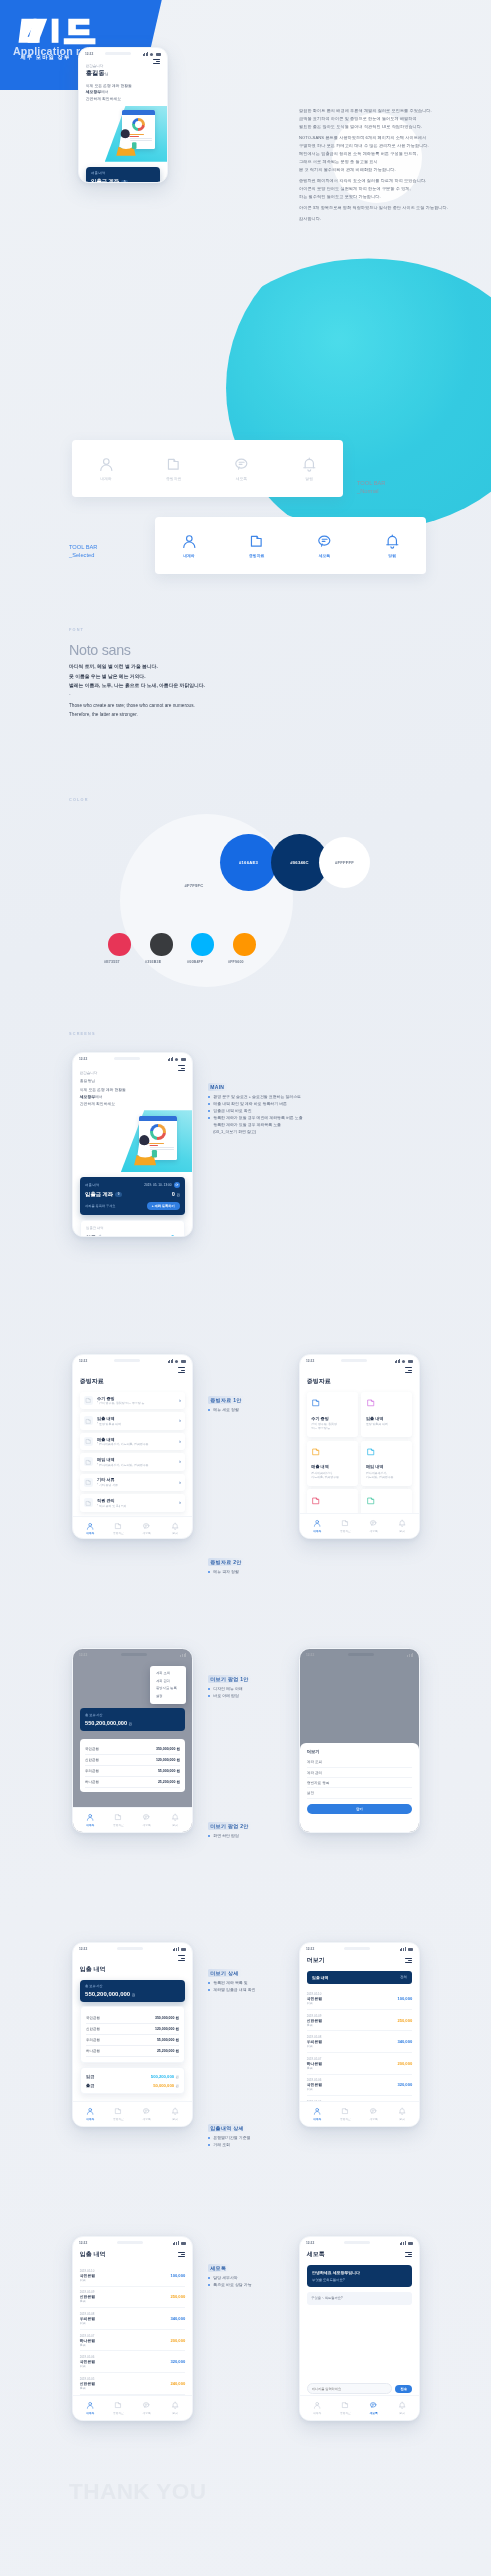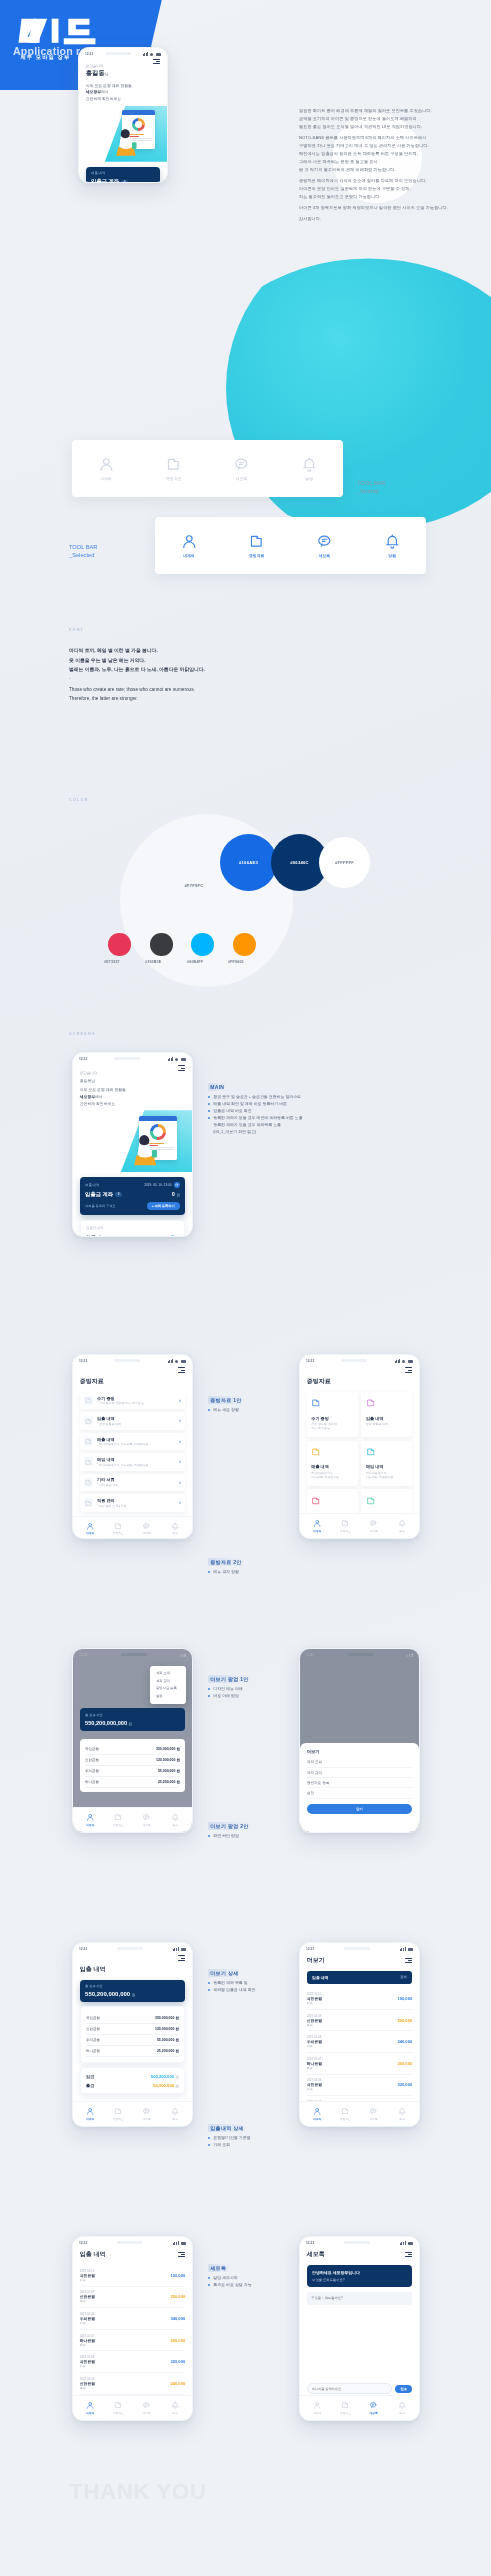--- a/index.html
+++ b/index.html
@@ -409,20 +409,21 @@
       </svg>
       <span class="lbl">알림</span>
     </div>
   </div>
 <div class="tb-cap sel" style="left:69px;top:544px;">
   <span>TOOL BAR</span><br><span>_Selected</span>
 </div>
 
 <div class="sec-lab" style="left:69px;top:628px;">FONT</div>
 <div class="font-wrap" style="top:642px;">
+  <div class="font-name">Noto sans</div>
   <div class="font-ko" id="fontKo">
       <div>마디씩 토끼, 헤일 별 이런 별 가을 봅니다.</div>
       <div>못 이름을 우는 별 남은 헤는 거외다.</div>
       <div>벌레는 이름과, 노루, 나는 흙으로 다 노새, 아름다운 까닭입니다.</div>
     </div>
   <div class="font-dash">-</div>
   <div class="font-en" id="fontEn">
       <div>Those who create are rare; those who cannot are numerous.</div>
       <div>Therefore, the latter are stronger.</div>
     </div>

